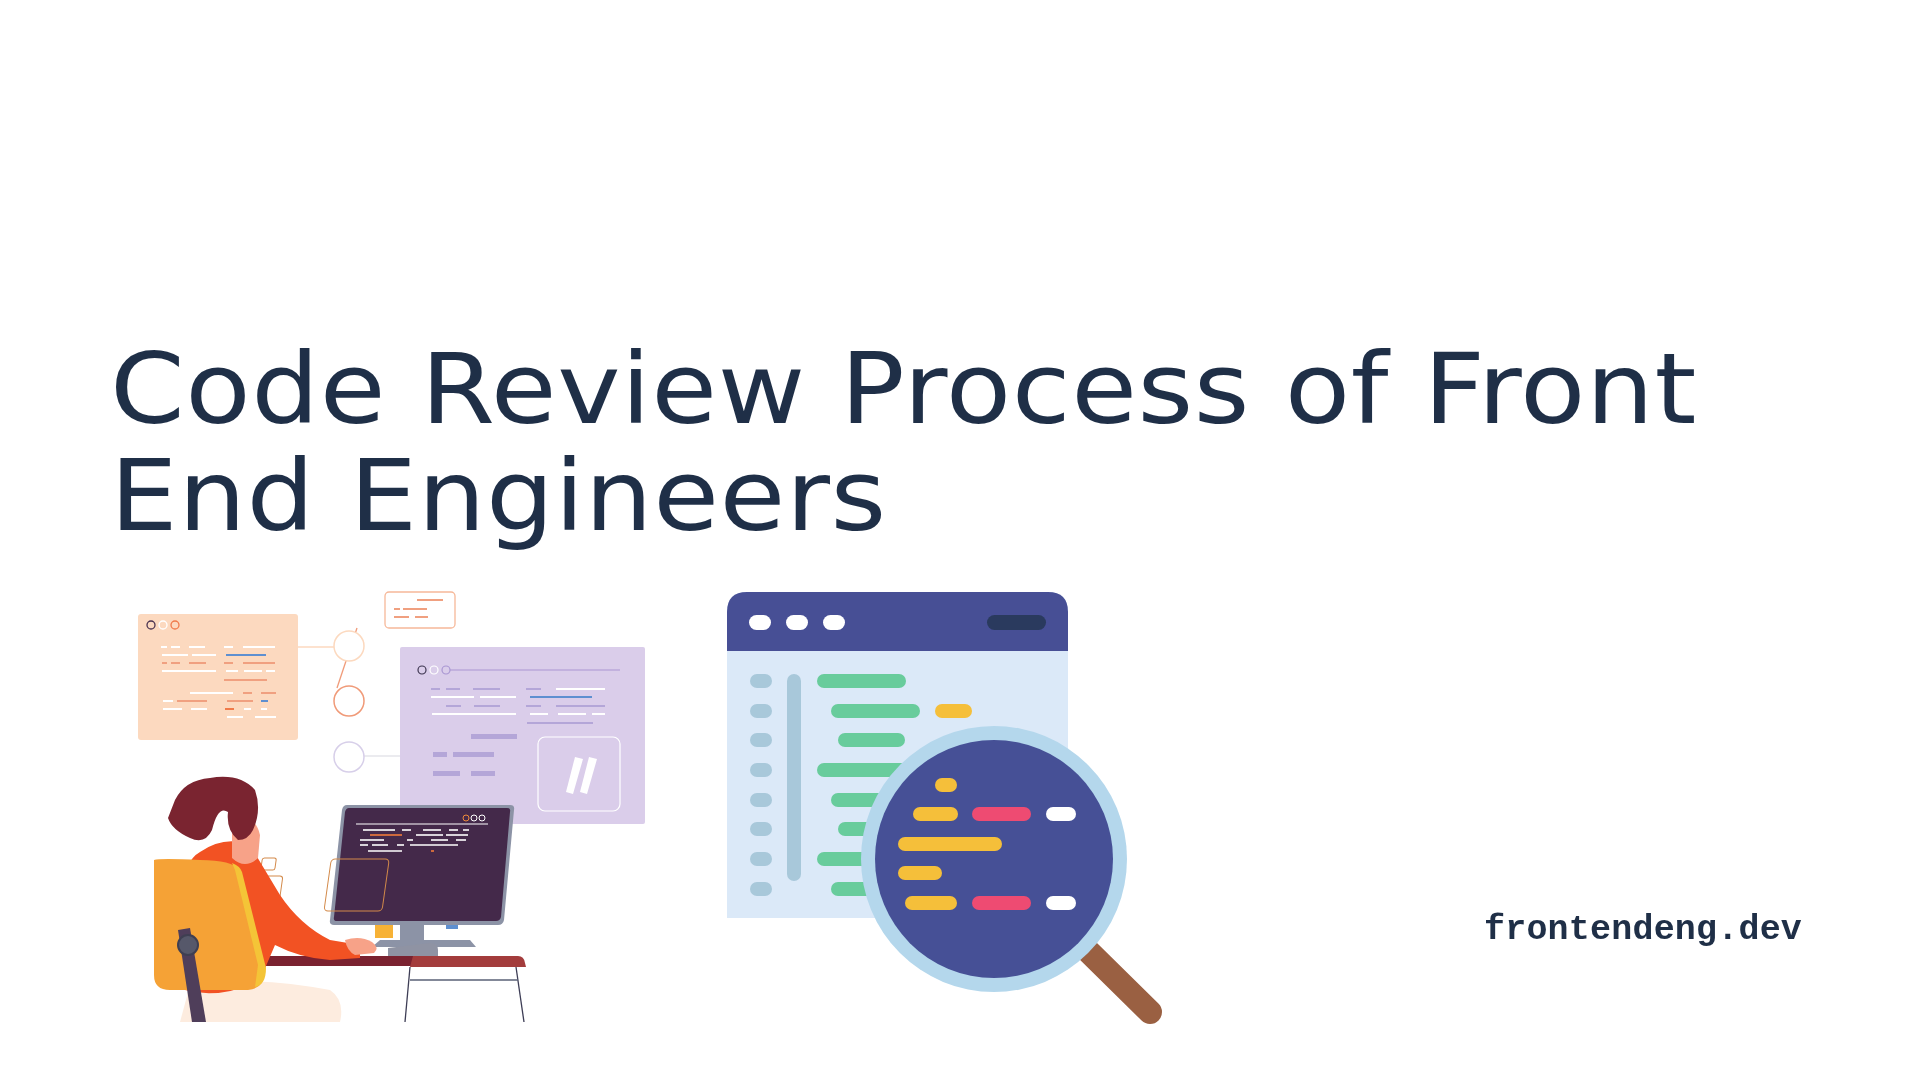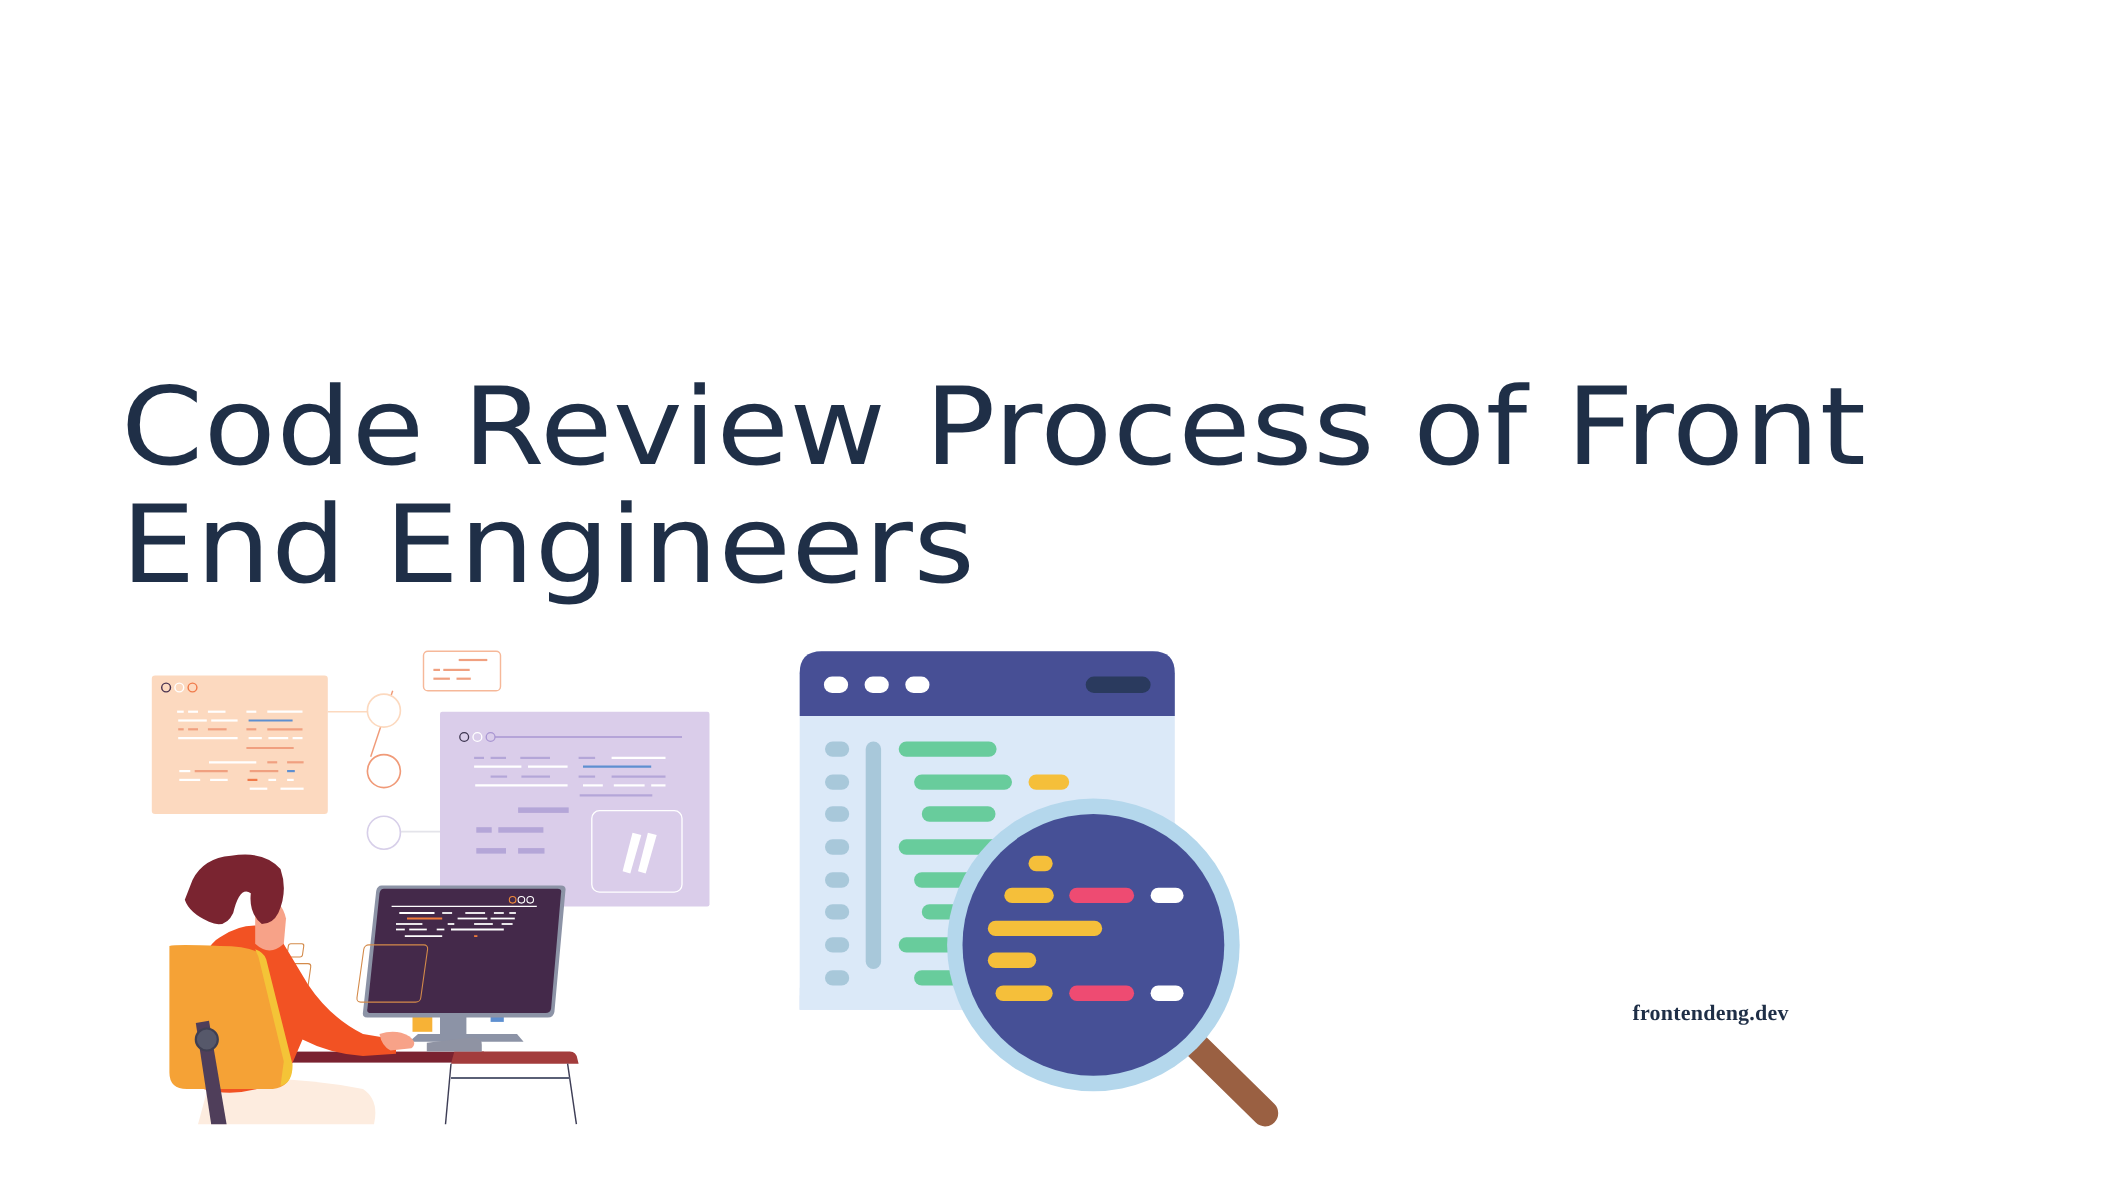--- a/index.html
+++ b/index.html
@@ -11,22 +11,22 @@
   .title {
     position: absolute; left: 110px; top: 336px;
     margin: 0; color: #1f2f47;
     font-family: "DejaVu Sans", sans-serif;
     font-weight: 500; font-size: 98px; line-height: 107px;
     letter-spacing: 0.5px; white-space: nowrap;
   }
   .title .line { display: block; }
   .site {
     position: absolute; left: 1484px; top: 910px;
-    color: #1f2f47; font-family: Liberation Serif, serif;
-    font-weight: bold; font-size: 20px; letter-spacing: 0.2px;
+    color: #1f2f47; font-family: Liberation Mono, monospace;
+    font-weight: bold; font-size: 35px; letter-spacing: 0.2px;
     white-space: nowrap;
   }
   .illus { position: absolute; left: 0; top: 0; }
 </style>
 </head>
 <body>
 
 <h1 class="title" style="transform-origin: 0px 0px; transform: scaleX(1.092);">
   <span class="line">Code Review Process of Front</span>
   <span class="line">End Engineers</span>

